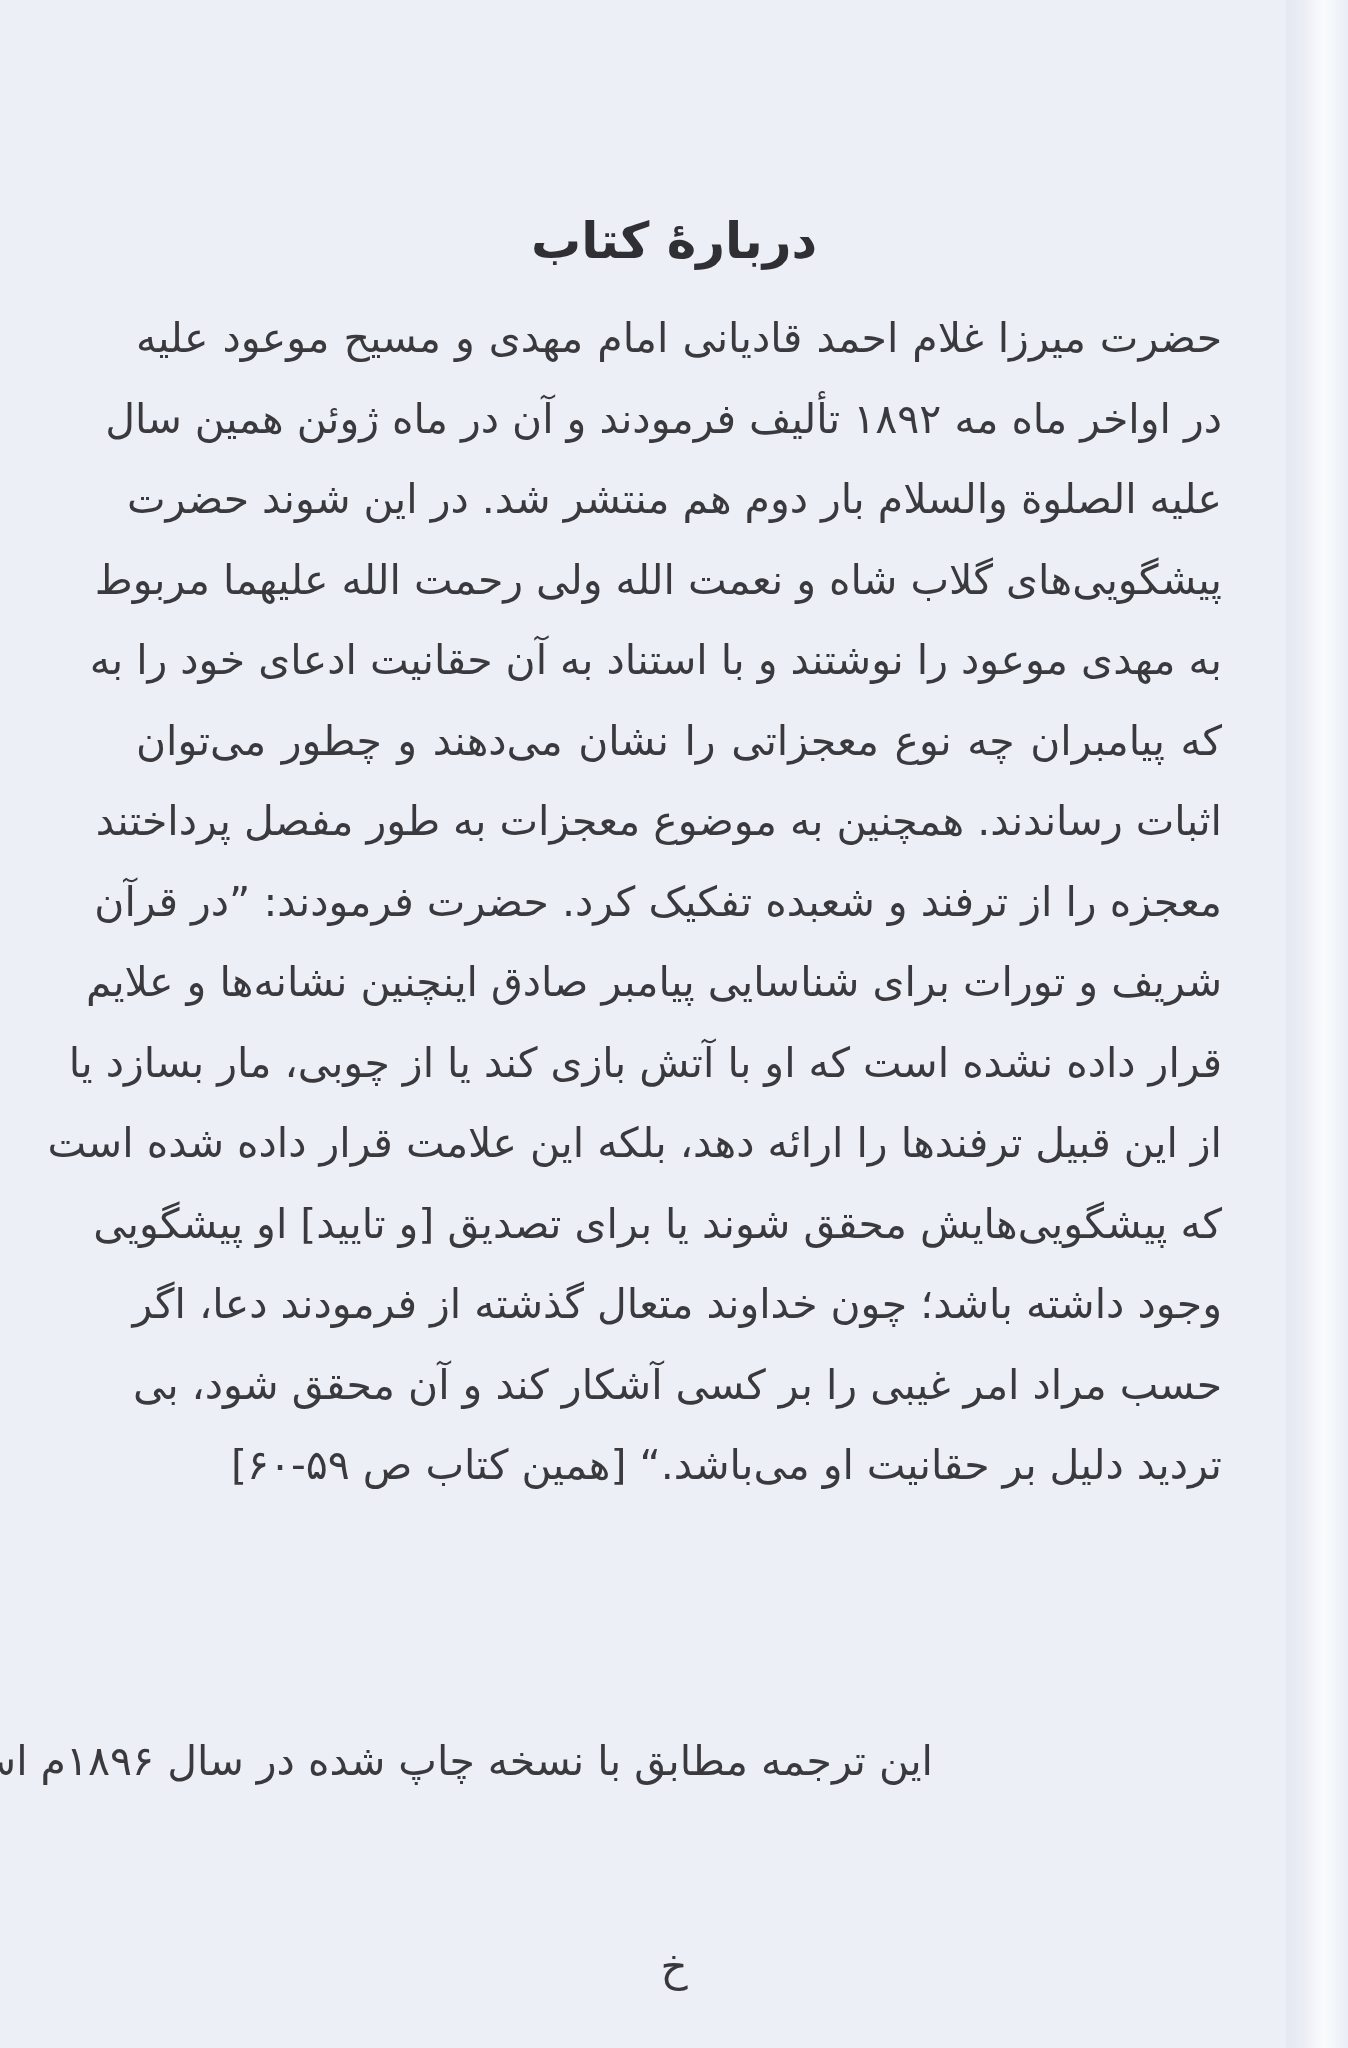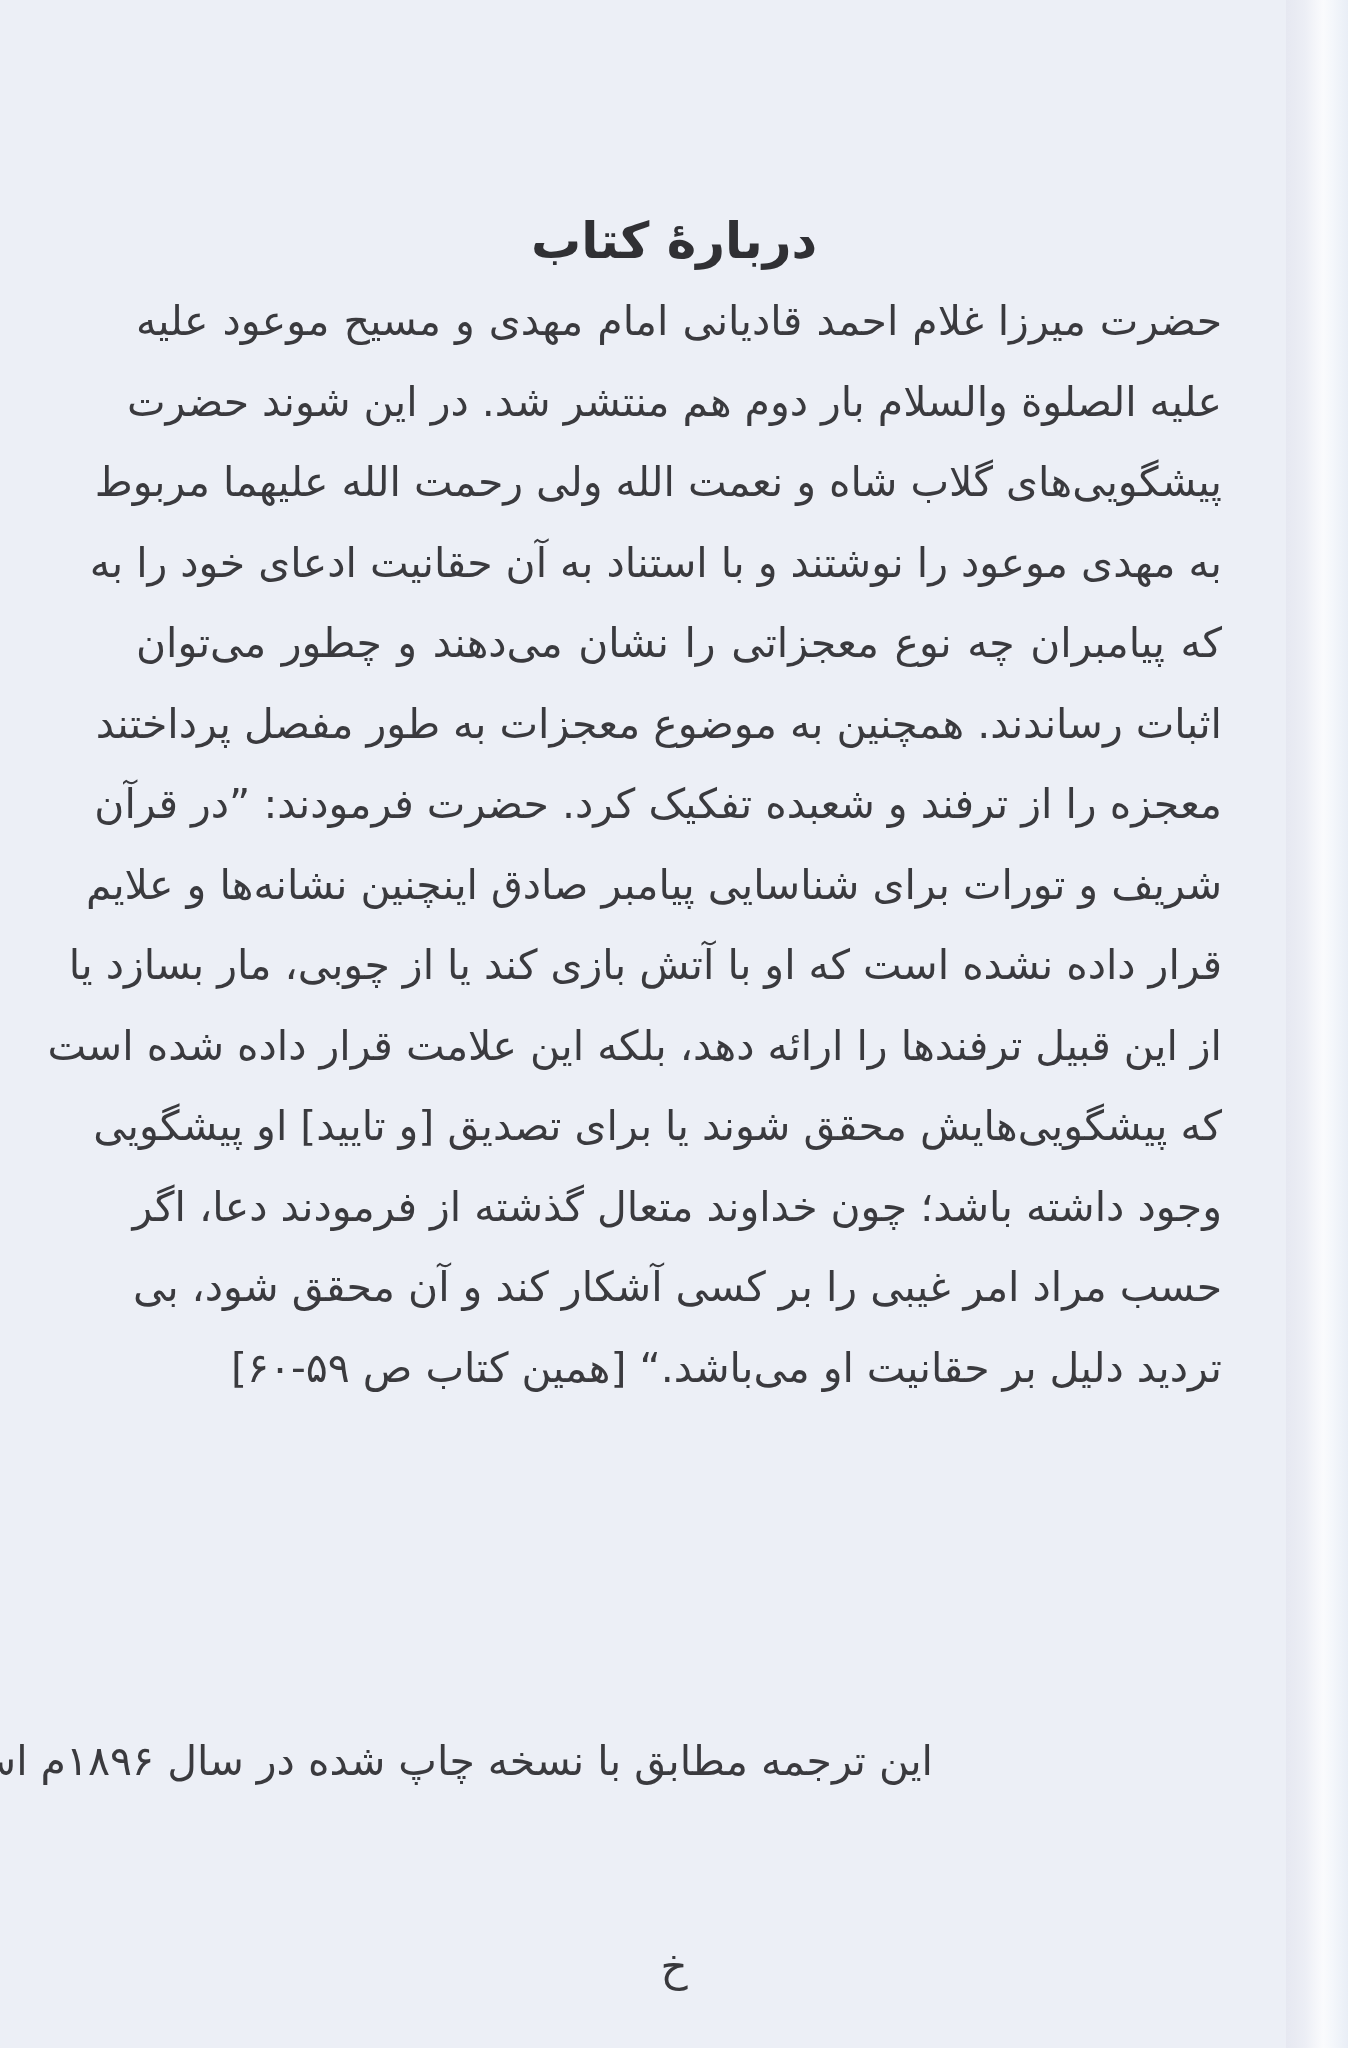--- a/index.html
+++ b/index.html
@@ -38,21 +38,21 @@
       left: 0;
       width: 1348px;
       text-align: center;
       font-size: 50px;
       font-weight: bold;
       line-height: 90px;
       color: #303034;
     }
     .body-text {
       position: absolute;
-      top: 281px;
+      top: 298px;
       left: 136px;
       width: 1086px;
       direction: rtl;
     }
     .line {
       display: block;
       height: 80.5px;
       line-height: 80.5px;
       font-size: 41px;
       white-space: nowrap;
@@ -87,20 +87,21 @@
 <body>
 
 <div class="page-edge"></div>
 
 <div class="page">
 
   <h1 class="title" style="margin:0;">دربارهٔ کتاب</h1>
 
   <div class="body-text">
     <span class="line">حضرت میرزا غلام احمد قادیانی امام مهدی و مسیح موعود علیه</span>
+    <span class="line">در اواخر ماه مه ۱۸۹۲ تألیف فرمودند و آن در ماه ژوئن همین سال</span>
     <span class="line">علیه الصلوة والسلام بار دوم هم منتشر شد. در این شوند حضرت</span>
     <span class="line">پیشگویی‌های گلاب شاه و نعمت الله ولی رحمت الله علیهما مربوط</span>
     <span class="line">به مهدی موعود را نوشتند و با استناد به آن حقانیت ادعای خود را به</span>
     <span class="line">که پیامبران چه نوع معجزاتی را نشان می‌دهند و چطور می‌توان</span>
     <span class="line">اثبات رساندند. همچنین به موضوع معجزات به طور مفصل پرداختند</span>
     <span class="line">معجزه را از ترفند و شعبده تفکیک کرد. حضرت فرمودند: ”در قرآن</span>
     <span class="line">شریف و تورات برای شناسایی پیامبر صادق اینچنین نشانه‌ها و علایم</span>
     <span class="line">قرار داده نشده است که او با آتش بازی کند یا از چوبی، مار بسازد یا</span>
     <span class="line">از این قبیل ترفندها را ارائه دهد، بلکه این علامت قرار داده شده است</span>
     <span class="line">که پیشگویی‌هایش محقق شوند یا برای تصدیق [و تایید] او پیشگویی</span>

